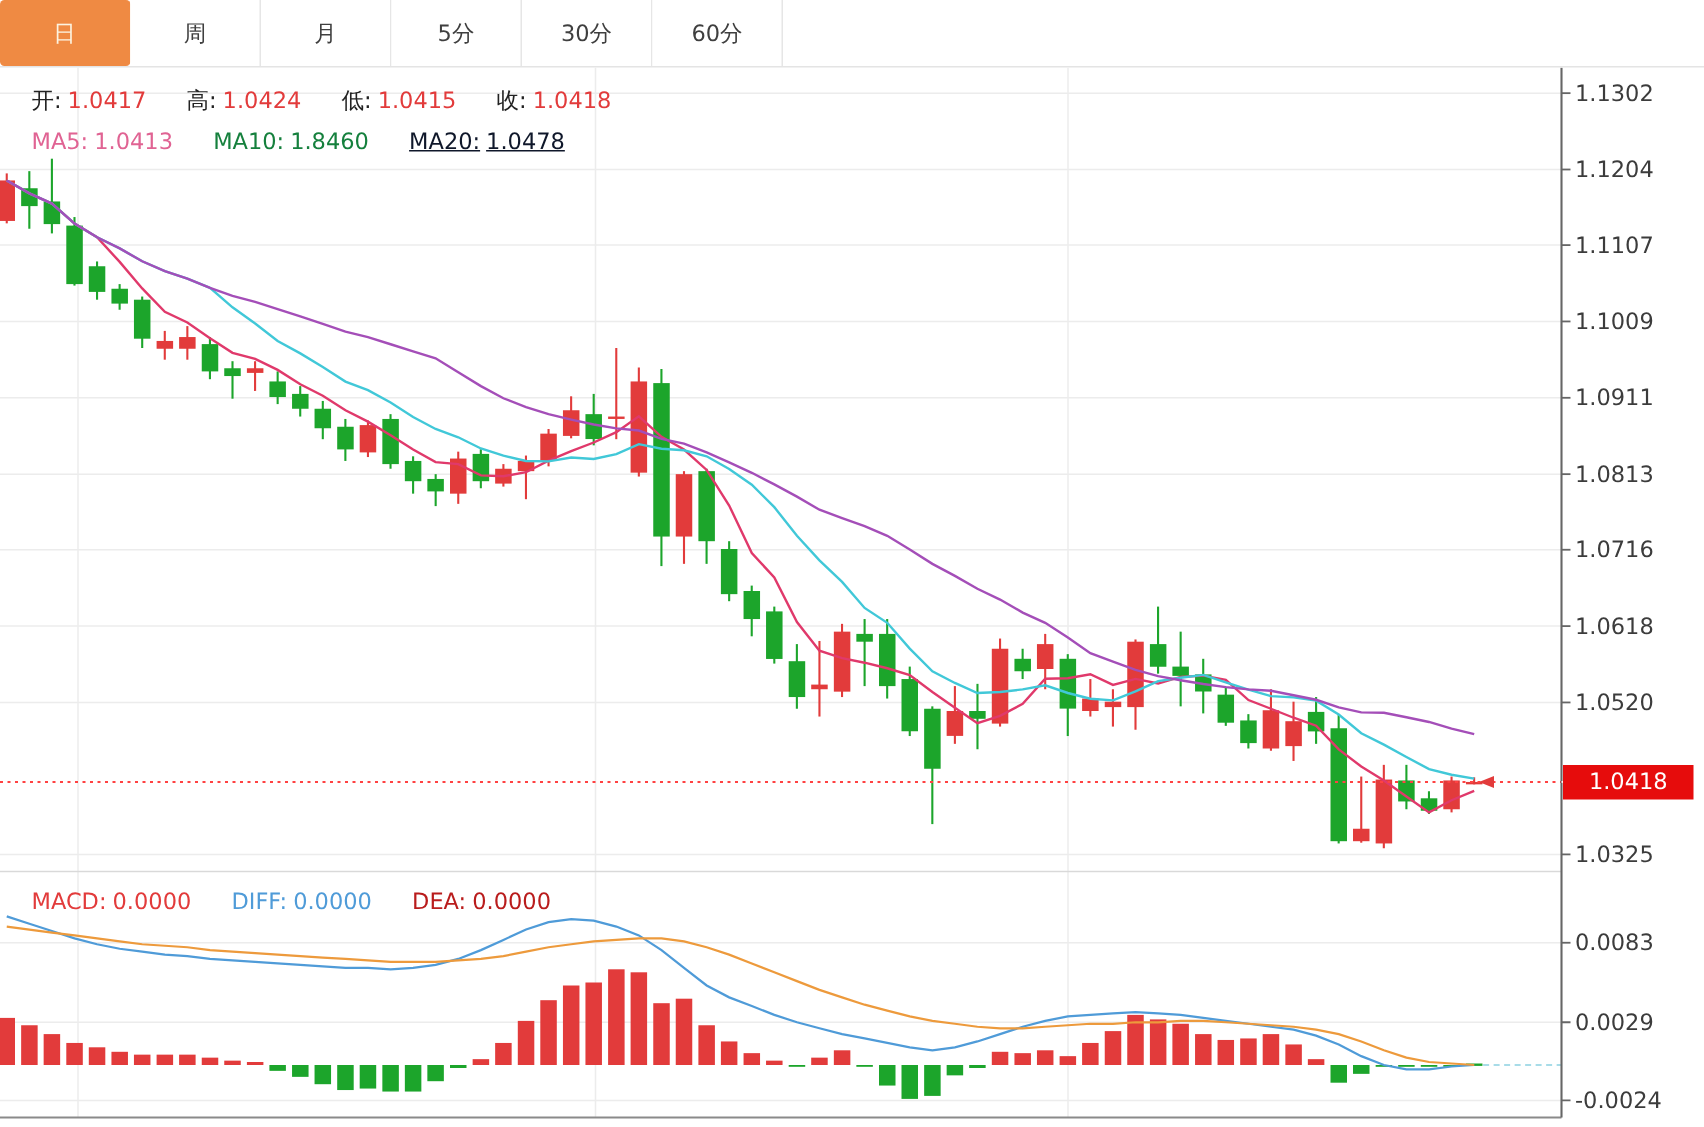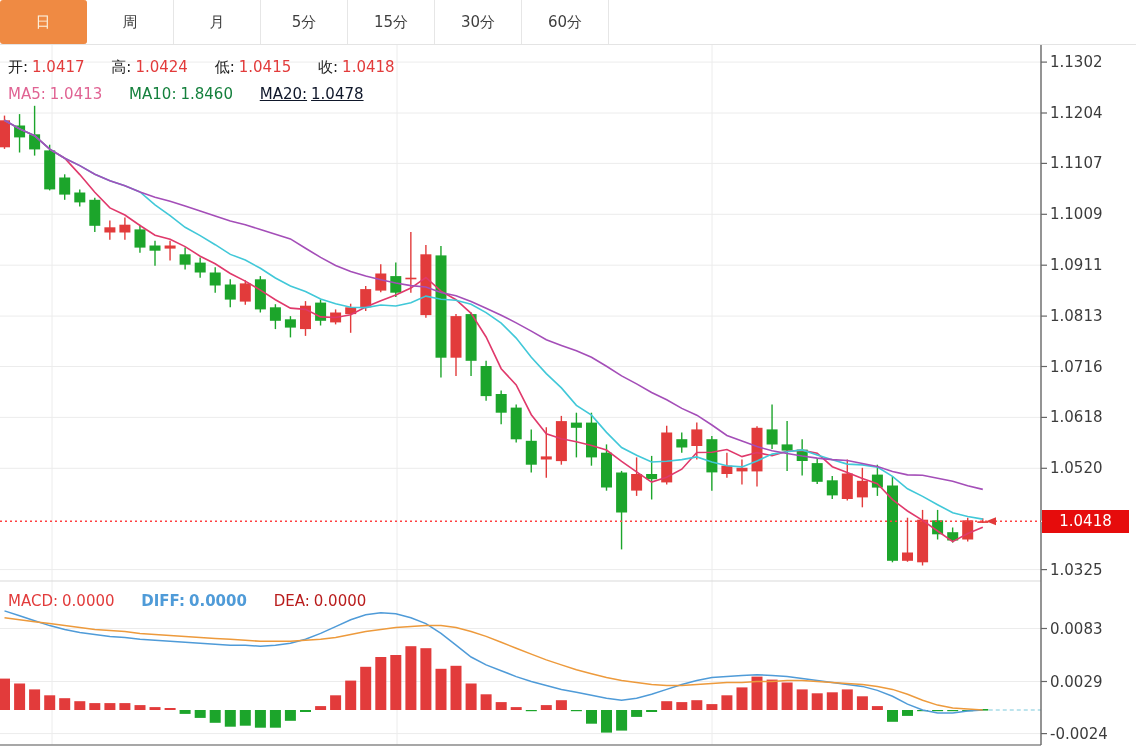--- a/index.html
+++ b/index.html
@@ -4,29 +4,29 @@
 <style>
   html,body{margin:0;padding:0;background:#fff;}
   .stage{position:relative;width:1136px;height:751px;background:#ffffff;overflow:hidden;
          font-family:"DejaVu Sans","Liberation Sans",sans-serif;}
   .tabbar{position:absolute;top:0;left:0;width:1136px;height:44px;background:#fff;
           border-bottom:1px solid #e4e4e4;display:flex;z-index:5;}
   .tab{width:87px;height:44px;line-height:44px;text-align:center;font-size:15px;color:#3f3f3f;
        border-right:1px solid #e6e6e6;background:#fff;box-sizing:border-box;cursor:pointer;}
   .tab.active{background:#ef8a43;color:#fcf3e0;border-radius:3px;border-right:1px solid #ef8a43;}
   svg#chart{position:absolute;top:0;left:0;z-index:1;}
-  .legend{position:absolute;z-index:4;font-size:15px;white-space:nowrap;}
+  .legend{position:absolute;z-index:4;font-size:15px;white-space:nowrap;margin-left:13px;}
   .legend span{margin-right:4px;}
   .lg-gap{display:inline-block;width:14px;}
   .lbl{color:#222222;}
   .val-red{color:#e23b3b;}
   .ma5{color:#e06393;}
   .ma10{color:#15803d;}
   .ma20{color:#0f172a;text-decoration:underline;}
-  .diff{color:#4f9bd8;font-weight:bold;}
+  .diff{color:#4f9bd8;}
   .dea{color:#b91c1c;}
   .price-badge{position:absolute;left:1042px;top:510px;width:87px;height:23px;line-height:23px;
                text-align:center;background:#e60c0c;color:#ffffff;font-size:15px;z-index:4;}
 </style>
 </head>
 <body>
 
 <div class="stage">
 
   <svg id="chart" width="1136" height="751" xmlns="http://www.w3.org/2000/svg">
@@ -282,21 +282,20 @@
       <line x1="1041" y1="733.6" x2="1047" y2="733.6" stroke="#666666" stroke-width="1.2"></line>
       <text x="1050" y="738.6" font-size="15" fill="#3c3c3c" font-family="DejaVu Sans, Liberation Sans, sans-serif">-0.0024</text>
       <line x1="1041" y1="521.3" x2="1045" y2="521.3" stroke="#ffffff" stroke-width="1.2"></line>
     </svg>
 
   <div class="tabbar">
     <div class="tab active">日</div>
     <div class="tab">周</div>
     <div class="tab">月</div>
     <div class="tab">5分</div>
-    <div class="tab">15分</div>
     <div class="tab">30分</div>
     <div class="tab">60分</div>
   </div>
 
   <div class="legend" style="left:8px;top:58px;">
     <span class="lbl">开:</span><span class="val-red">1.0417</span><span class="lg-gap"></span>
     <span class="lbl">高:</span><span class="val-red">1.0424</span><span class="lg-gap"></span>
     <span class="lbl">低:</span><span class="val-red">1.0415</span><span class="lg-gap"></span>
     <span class="lbl">收:</span><span class="val-red">1.0418</span>
   </div>

